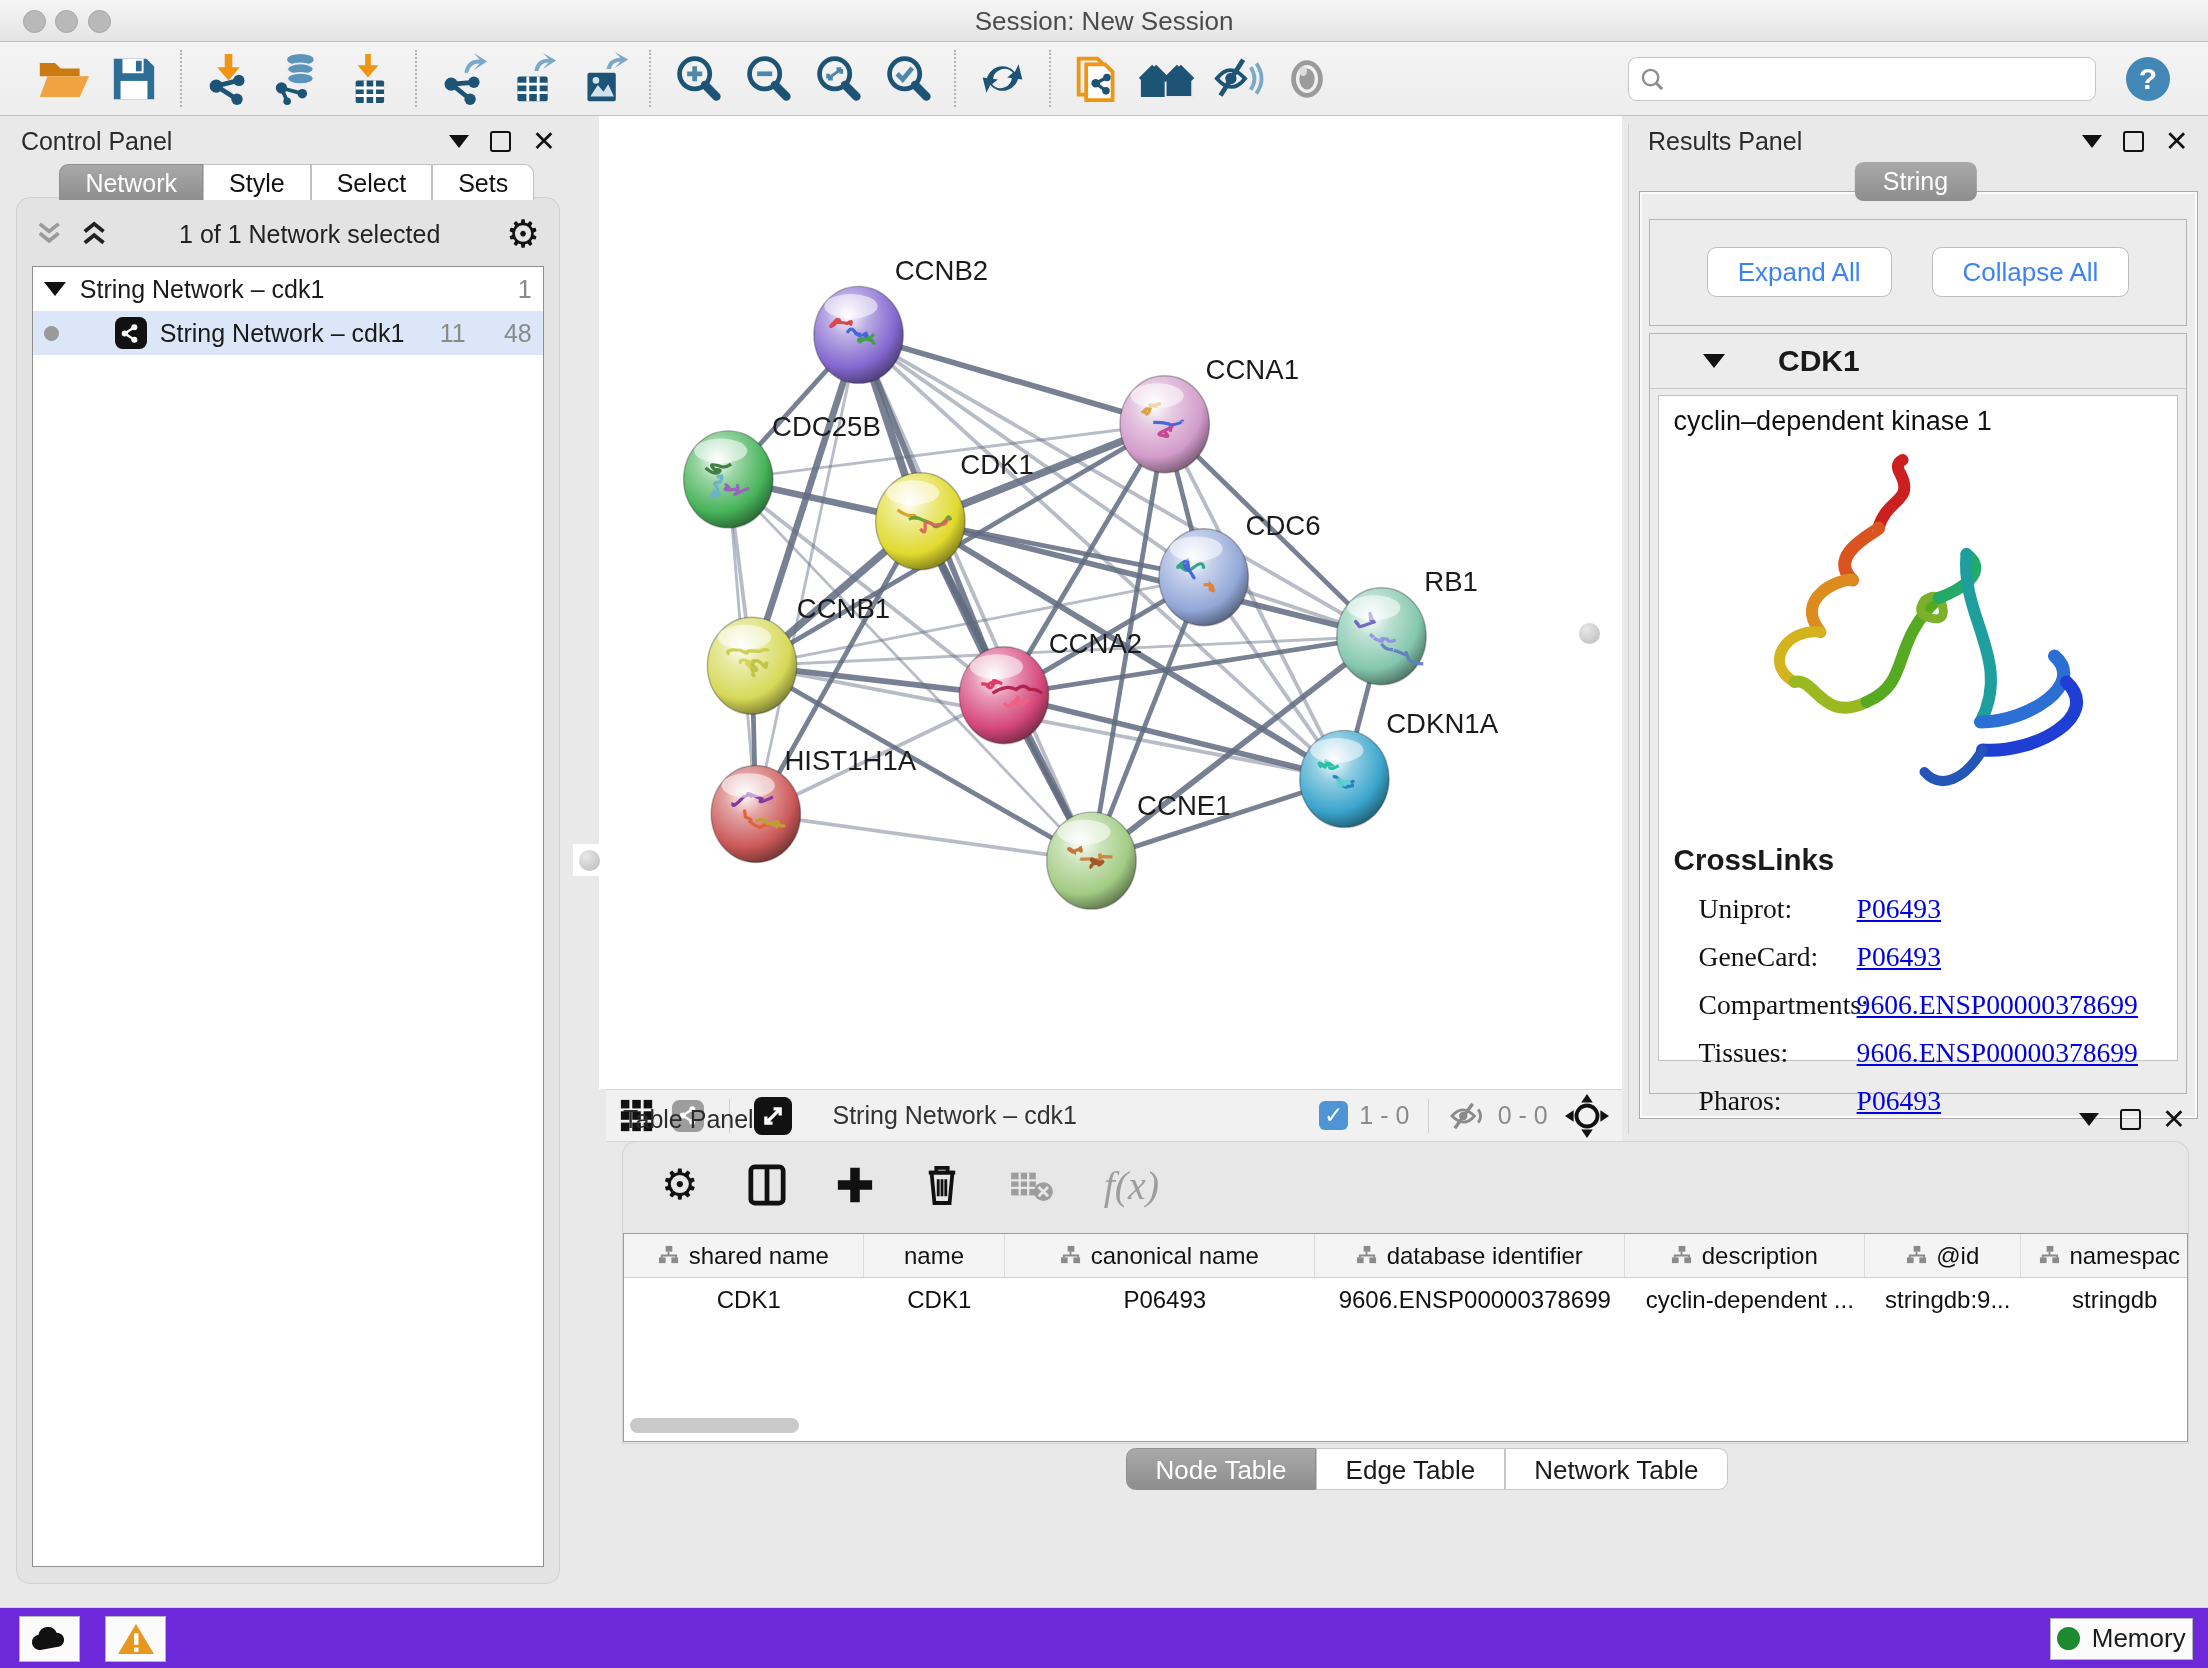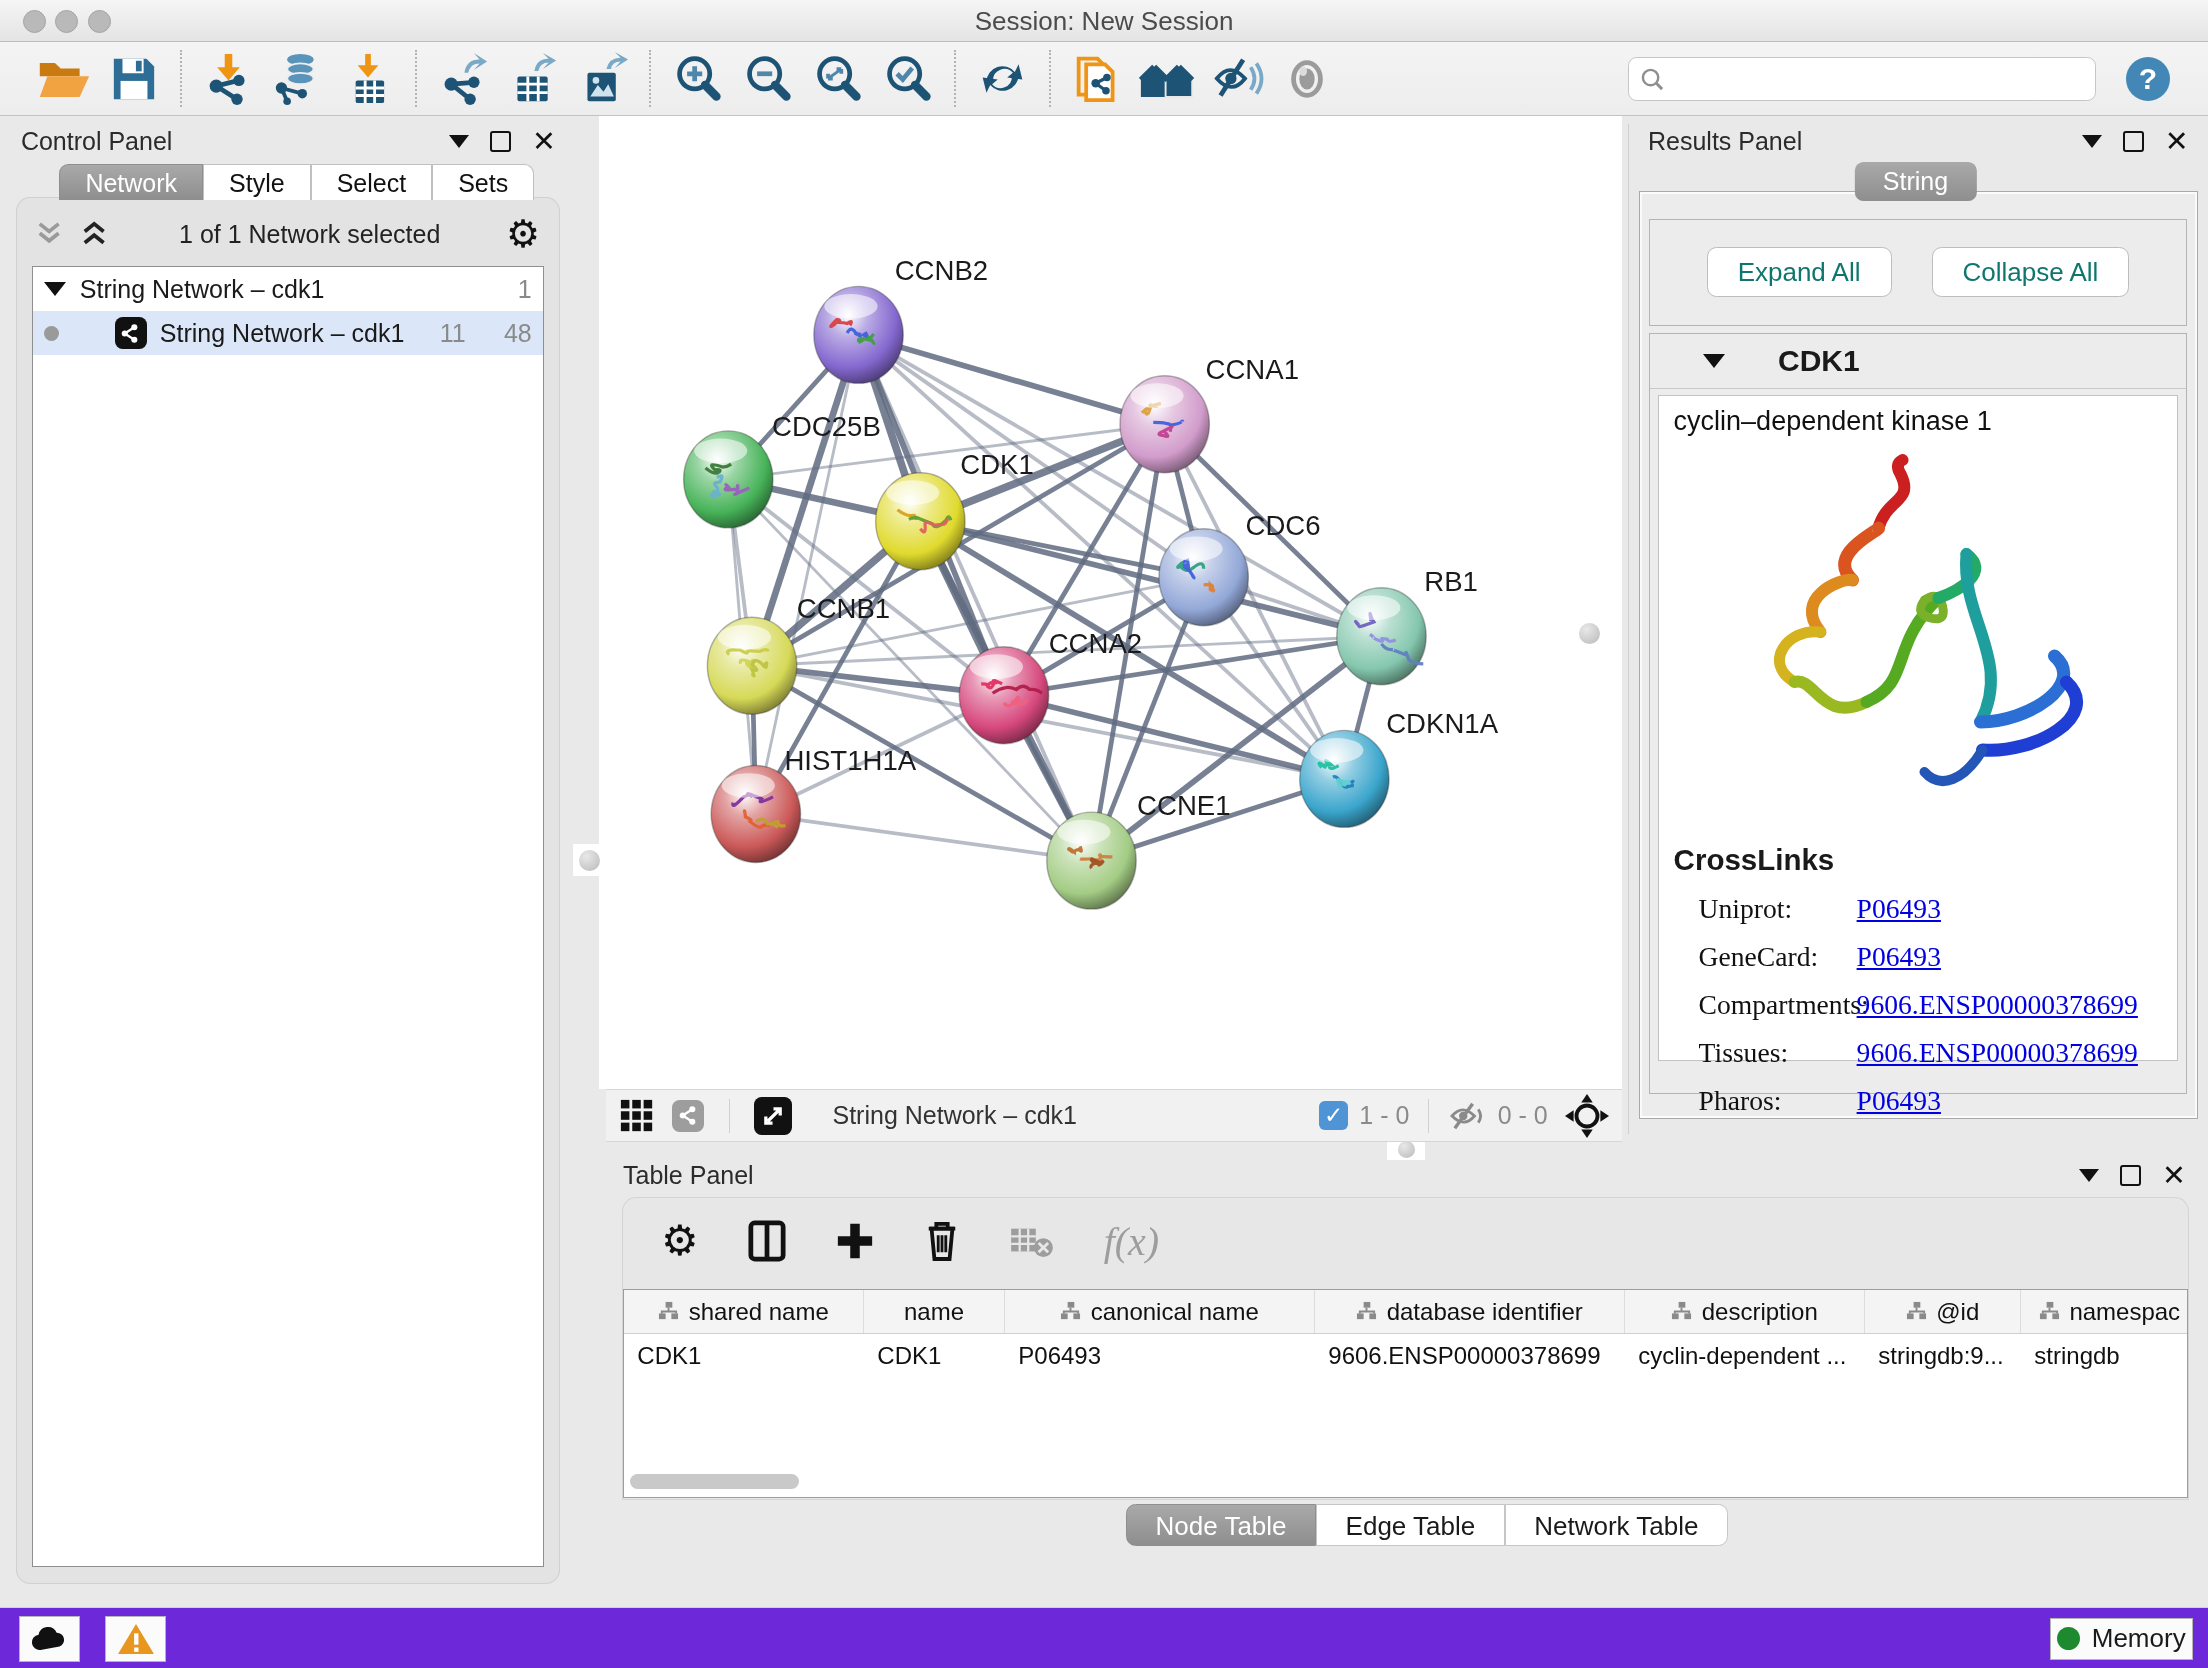--- a/index.html
+++ b/index.html
@@ -64,32 +64,32 @@
   .split-dot i{display:block;width:21px;height:21px;border-radius:50%;
     background:radial-gradient(circle at 35% 30%,#e8e8e8,#b9b9b9);}
   
   #results-panel{position:absolute;left:1628px;top:124px;width:574px;height:1010px;border-left:1.9px solid #cfcfcf;padding-left:5.7px;}
   #rp-header{display:flex;justify-content:space-between;align-items:center;height:34px;padding:0 13.3px;}
   .rp-tab{position:absolute;left:50%;transform:translateX(-50%);top:38px;z-index:3;
     background:linear-gradient(#a9a9a9,#8e8e8e);color:#fff;font-size:25px;padding:4.8px 28.5px;border-radius:8.6px;}
   .rp-outer{position:absolute;left:9.5px;top:67px;width:559px;height:928px;background:#ececec;
     border:1.9px solid #a9a9a9;box-shadow:inset 0 0 0 1.9px #fbfbfb;padding:9.5px;}
   .rp-box1{border:1.9px solid #b4b4b4;background:#ececec;height:107px;display:flex;align-items:center;justify-content:center;gap:40px;margin-top:17px;}
-  .rp-btn{background:#fff;border:1.9px solid #bdbdbd;border-radius:9.5px;font-size:26px;padding:8.6px 30px;color:#0f766e;}
+  .rp-btn{background:#fff;border:1.9px solid #bdbdbd;border-radius:9.5px;font-size:26px;padding:8.6px 30px;color:#3b82f6;}
   .rp-box2{border:1.9px solid #b4b4b4;background:#ececec;margin-top:7.6px;height:761px;position:relative;}
   .gene-hdr{height:55px;display:flex;align-items:center;gap:53px;padding-left:53px;border-bottom:1.9px solid #c9c9c9;}
   .gene-name{font-size:30px;font-weight:bold;}
   .gene-body{position:absolute;left:7.6px;top:61px;right:7.6px;bottom:32px;border:1.9px solid #c2c2c2;background:#ffffff;padding:9.5px 15px;}
   .gene-desc{font-size:27px;color:#111;}
   .xl-title{font-family:Liberation Sans, sans-serif;font-size:29.5px;font-weight:bold;margin-top:13.3px;}
   .xl-row{display:flex;font-family:"Liberation Serif","DejaVu Serif",serif;font-size:27.6px;margin-top:16px;}
   .xl-label{width:183px;padding-left:25px;color:#111;}
   .xl-link{color:#0000e0;text-decoration:underline;}
   
-  #table-panel{position:absolute;left:606px;top:1156px;width:1597px;height:418px;}
+  #table-panel{position:absolute;left:606px;top:1100px;width:1597px;height:418px;text-align:center;}
   #tp-header{display:flex;justify-content:space-between;align-items:center;height:38px;padding:0 17px 0 17px;}
   .tp-toolbox{position:absolute;left:17px;top:42px;width:1565px;height:301px;background:#e7e7e7;
     border-radius:13.3px 13.3px 0 0;box-shadow:0 0 0 1px #d4d4d4;}
   .tp-icons{height:86px;display:flex;align-items:center;gap:49px;padding-left:38px;}
   .tp-table{position:absolute;left:0px;top:91px;width:1565px;height:209px;background:#fff;border:1.9px solid #9d9d9d;overflow:hidden;}
   .thead{display:flex;height:44px;background:#f4f4f4;border-bottom:1.9px solid #cfcfcf;}
   .th{display:flex;align-items:center;justify-content:center;gap:9.5px;font-size:24px;color:#111;
     border-right:1.9px solid #dcdcdc;flex:0 0 auto;}
   .trow{display:flex;height:42px;}
   .td{font-size:24px;color:#111;padding:7.6px 3.8px 0 13.3px;flex:0 0 auto;white-space:nowrap;overflow:hidden;}

